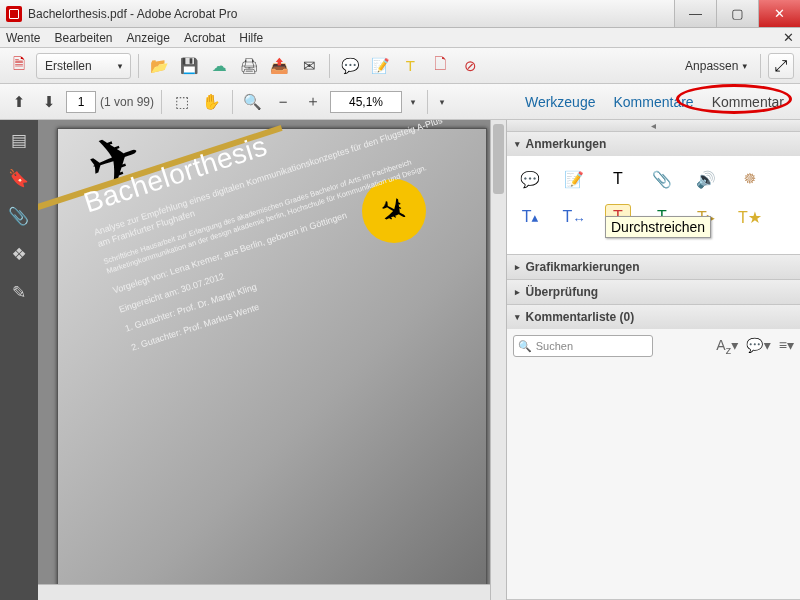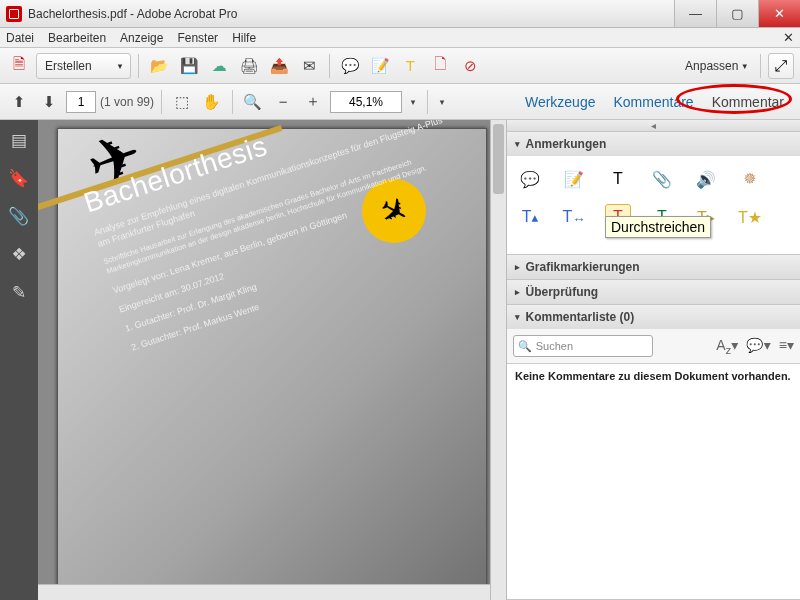--- a/index.html
+++ b/index.html
@@ -91,24 +91,24 @@
   <div class="icon"></div>
   <span>Bachelorthesis.pdf - Adobe Acrobat Pro</span>
   <div class="win-controls">
     <div class="win-btn">—</div>
     <div class="win-btn">▢</div>
     <div class="win-btn close">✕</div>
   </div>
 </div>
 
 <div class="menubar">
-  <span>Datei</span>
+  <span>Wente</span>
   <span>Bearbeiten</span>
   <span>Anzeige</span>
-  <span>Fenster</span>
+  <span>Acrobat</span>
   <span>Hilfe</span>
   <div class="menubar-close">✕</div>
 </div>
 
 <div class="toolbar" style="height:36px">
   <div class="tool-btn" style="color:#c00;">🗎</div>
   <div class="create-btn">
     <span>Erstellen</span>
     <span class="caret">▾</span>
   </div>
@@ -240,16 +240,15 @@
         <div class="search-input">
           <span style="margin-right:4px;">🔍</span>
           <span>Suchen</span>
         </div>
         <div class="search-icons">
           <span>A<sub>z</sub>▾</span>
           <span>💬▾</span>
           <span>≡▾</span>
         </div>
       </div>
-      <div class="empty-msg">Keine Kommentare zu diesem Dokument vorhanden.</div>
     </div>
   </div>
 </div>
 
 </body></html>

